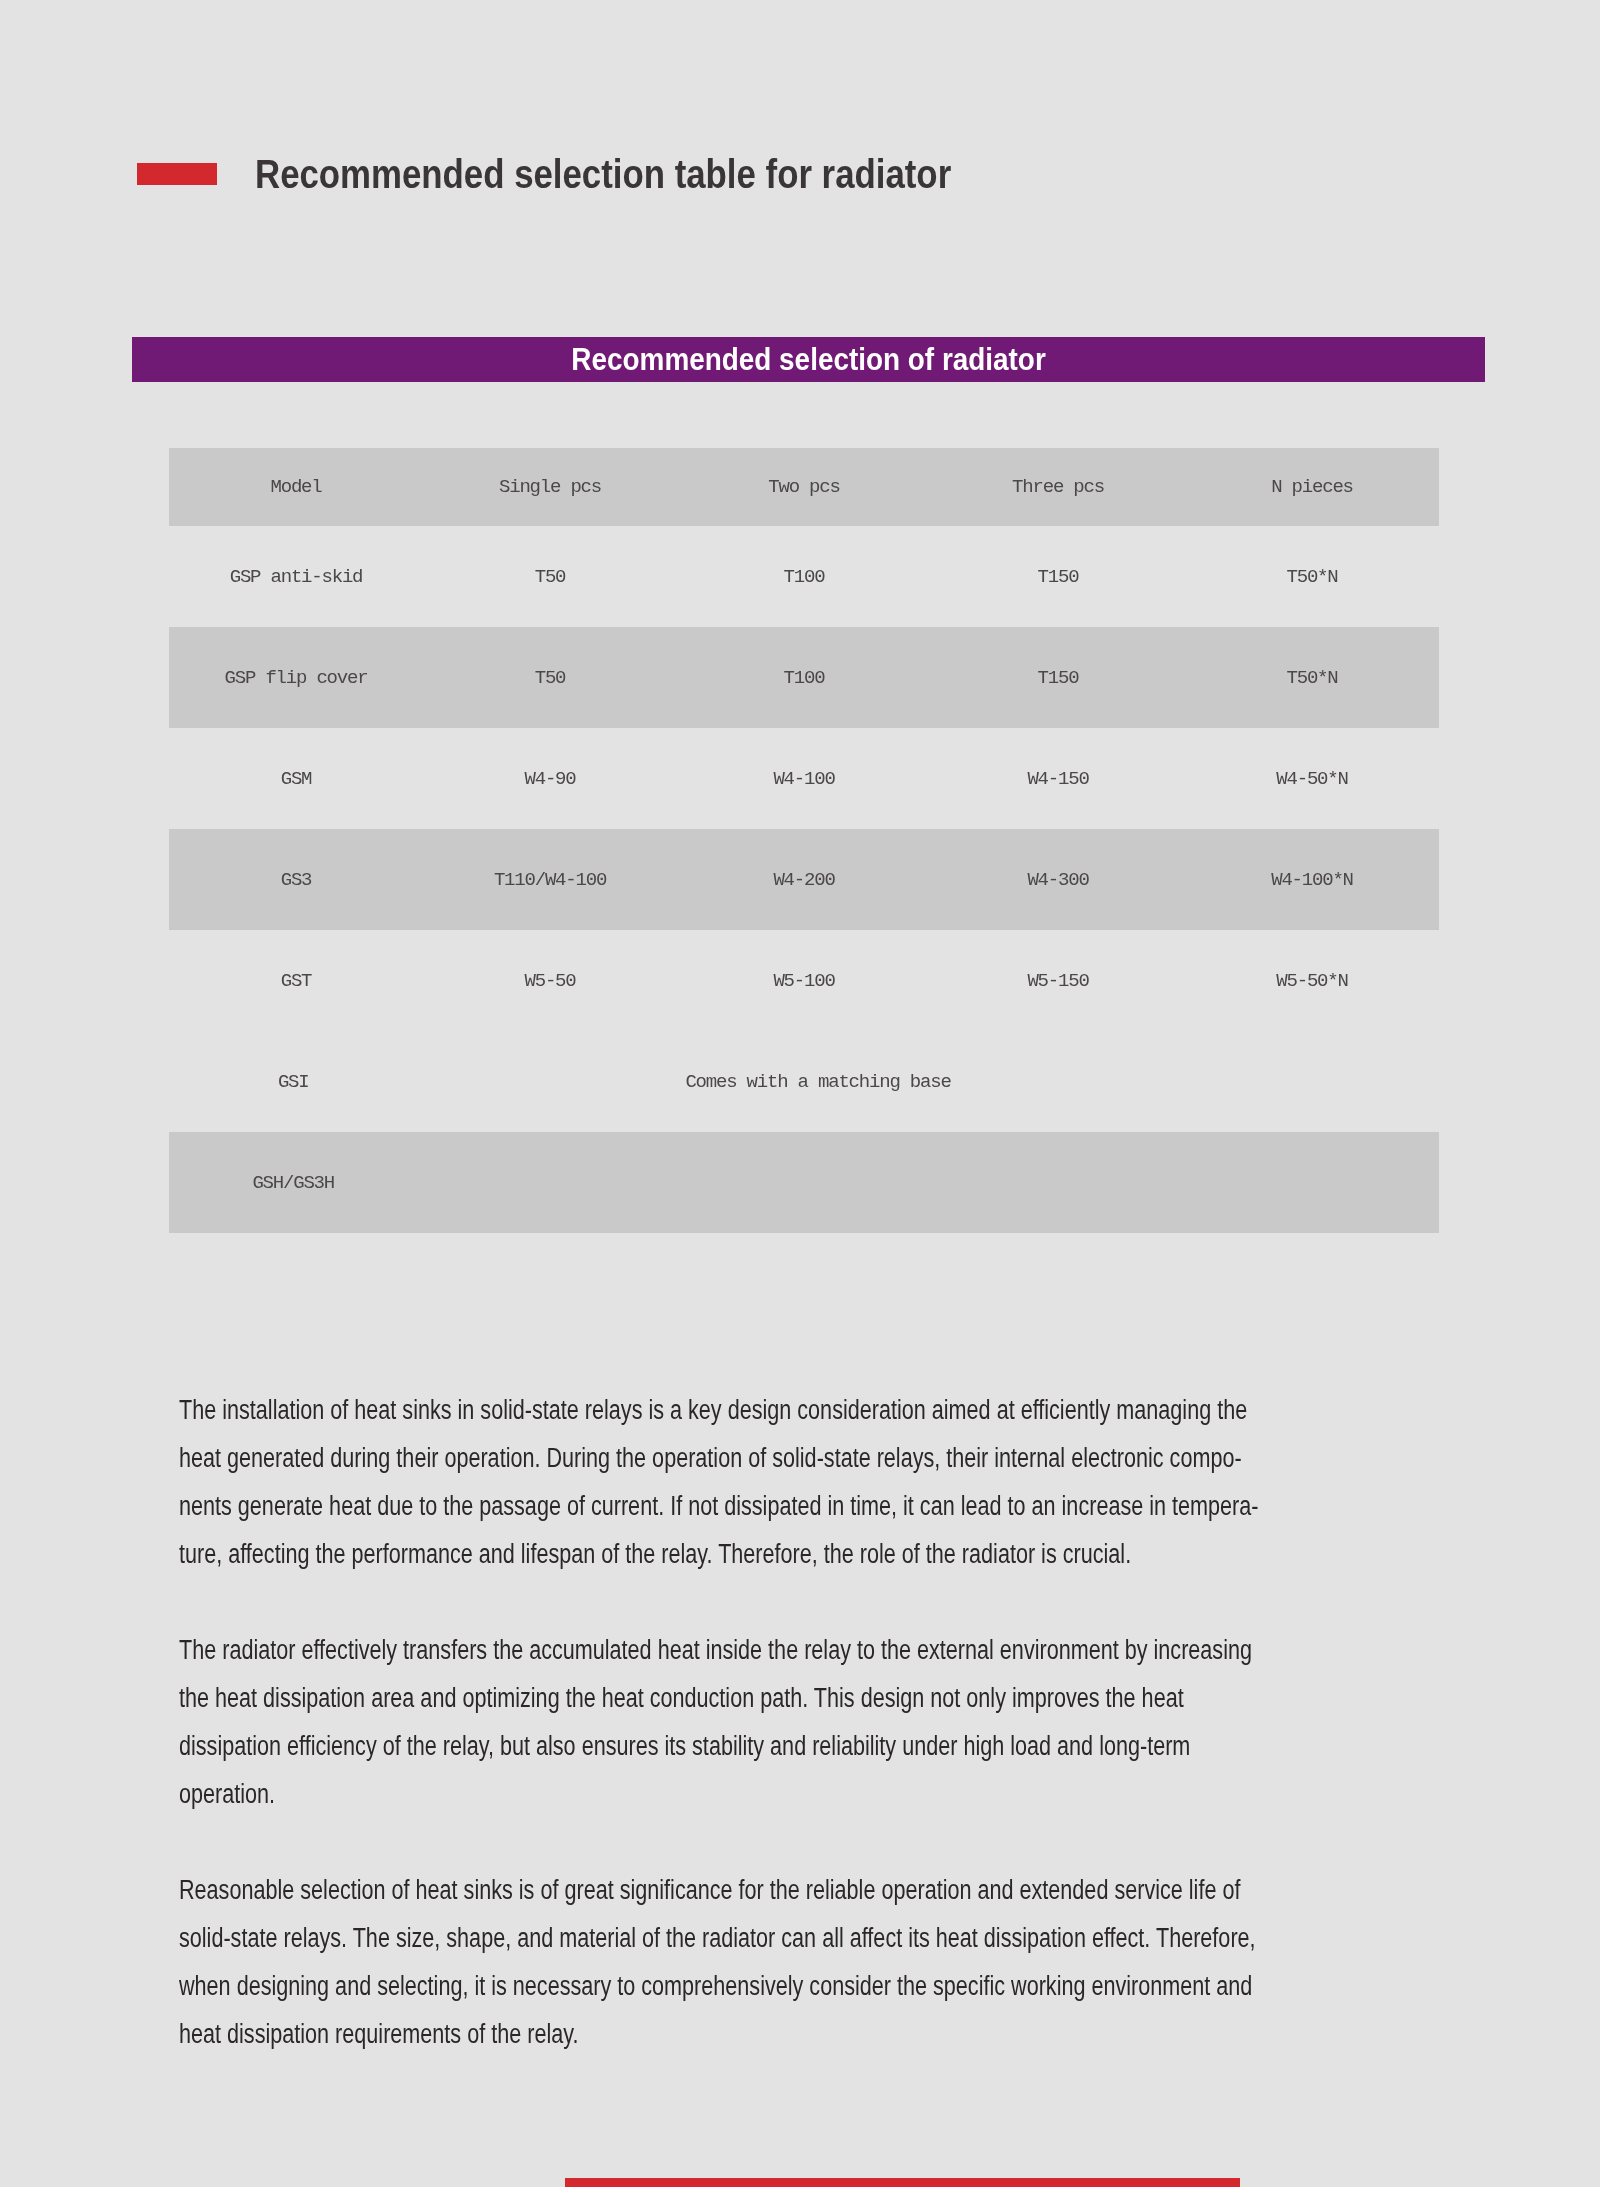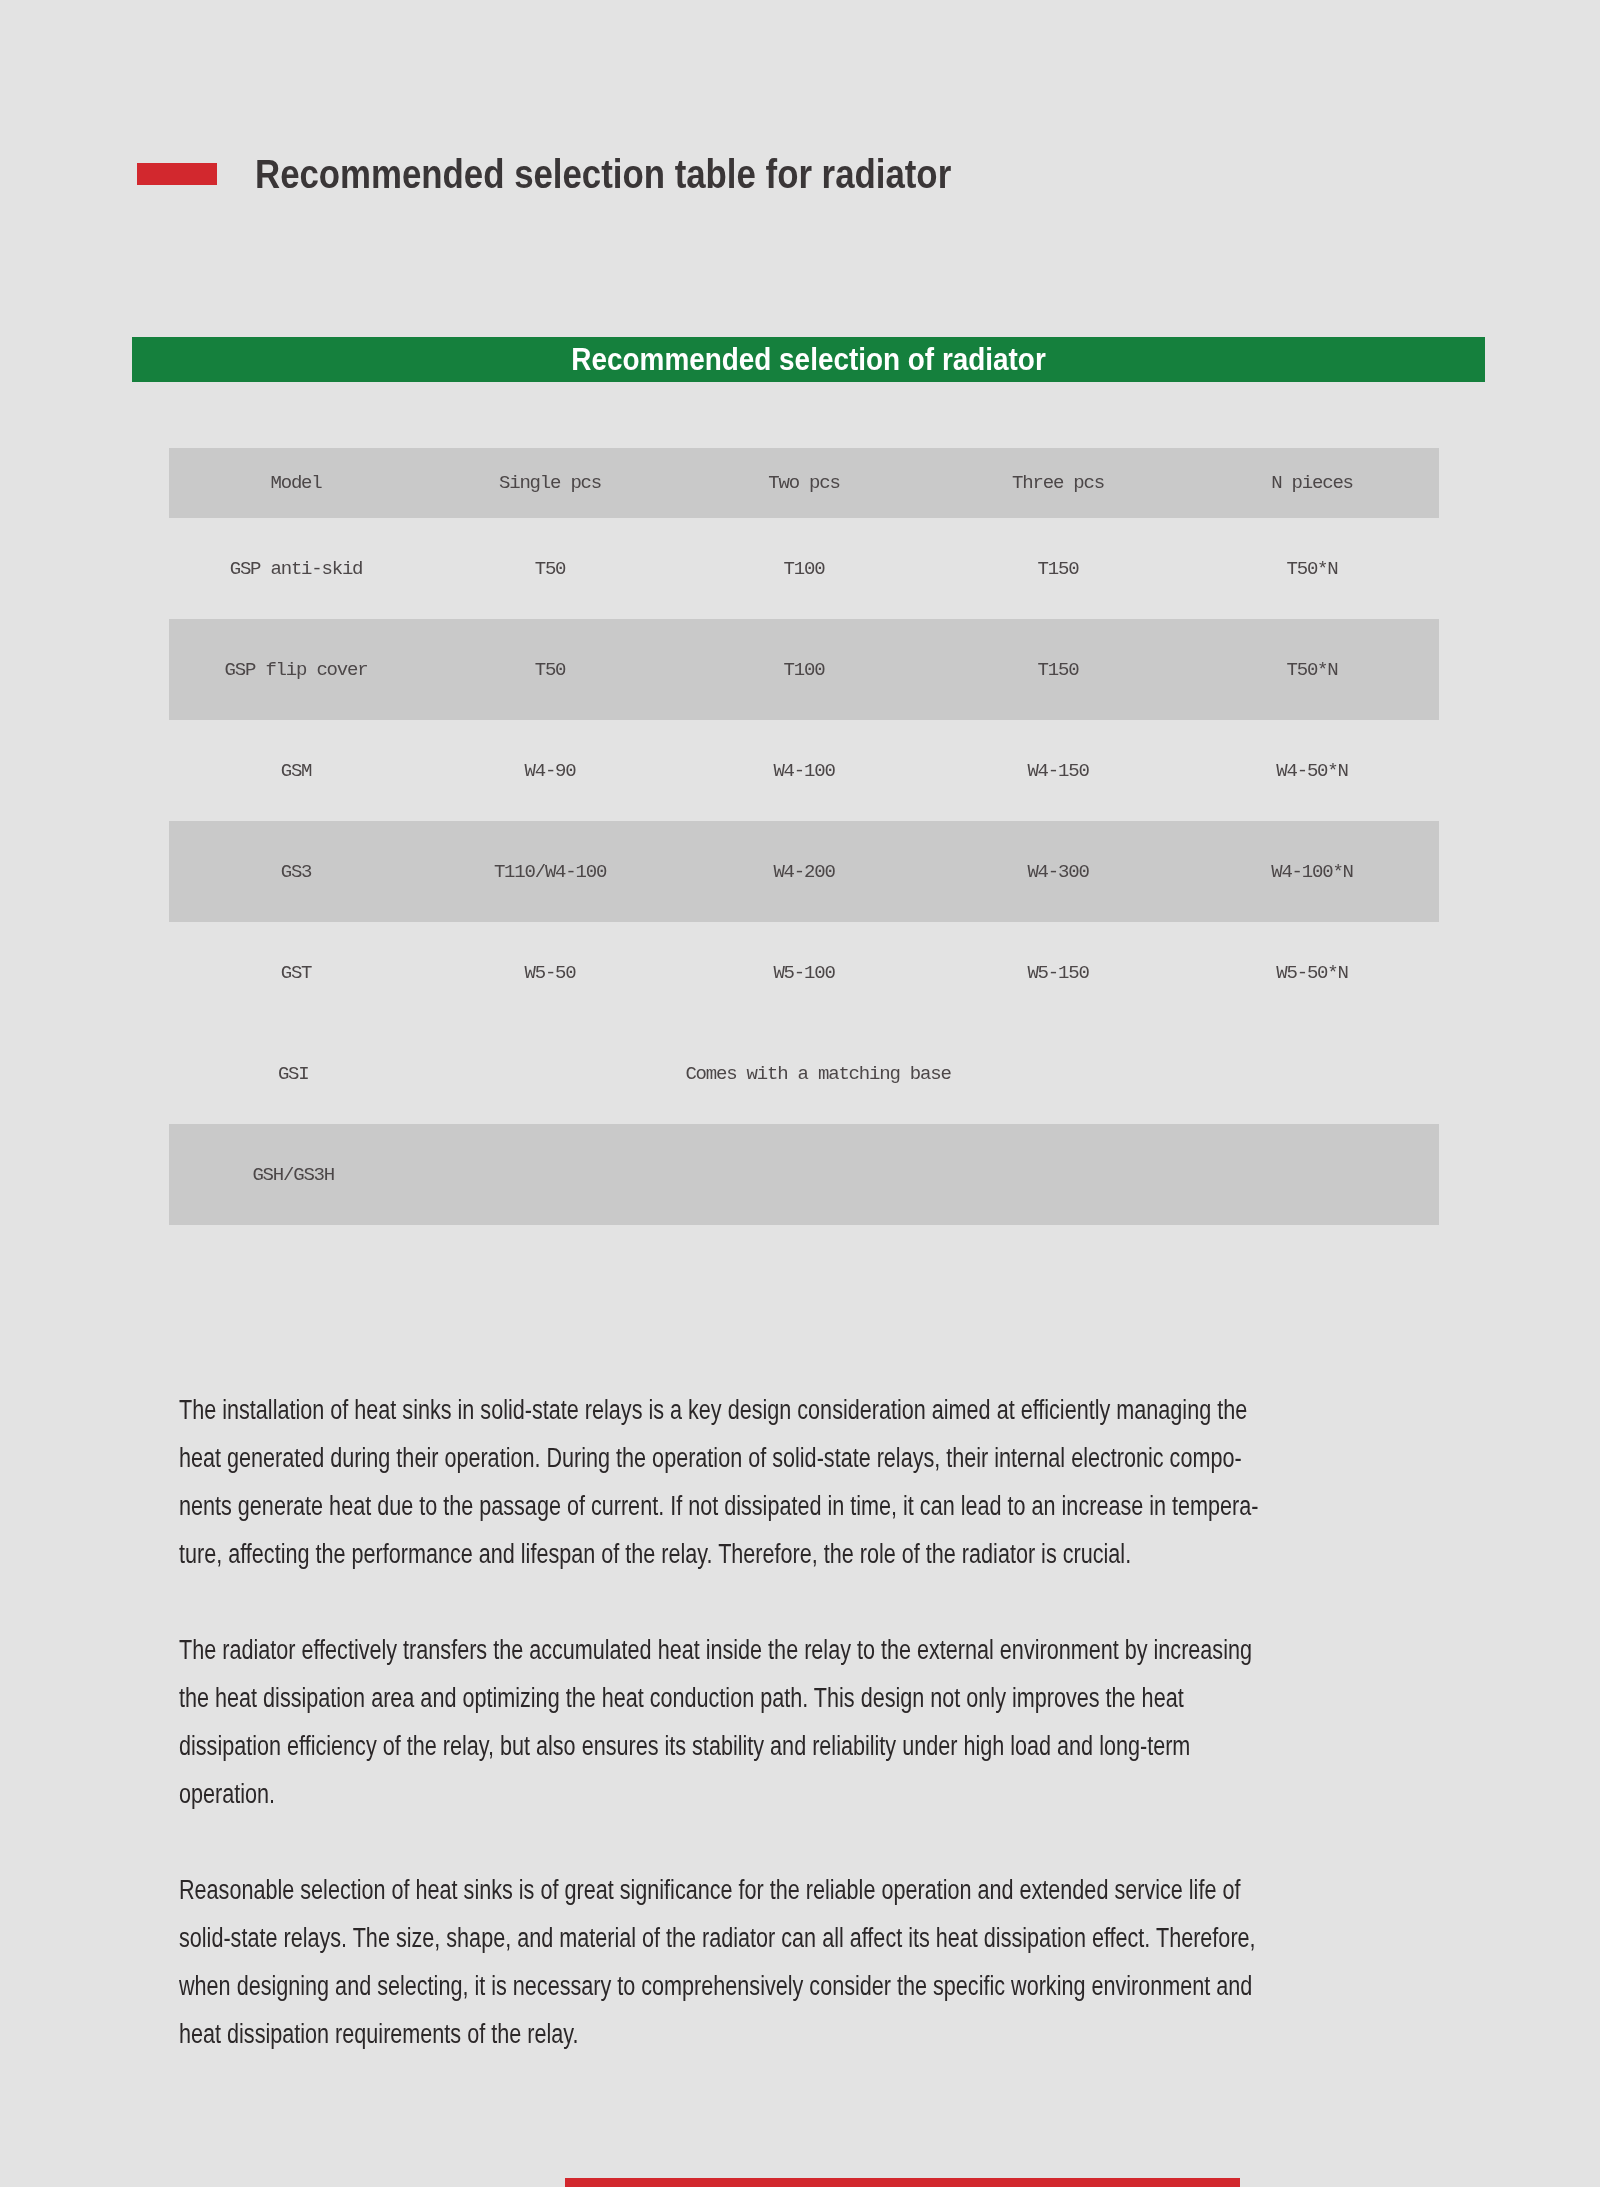--- a/index.html
+++ b/index.html
@@ -39,21 +39,21 @@
     white-space: nowrap;
   }
 
   
   .banner {
     position: absolute;
     left: 125px;
     top: 337px;
     width: 1353px;
     height: 45px;
-    background: #15803d;
+    background: #701a75;
     display: flex;
     align-items: center;
     justify-content: center;
   }
   .banner-text {
     color: #ffffff;
     font-size: 31px;
     font-weight: bold;
     transform: scaleX(0.9);
     white-space: nowrap;
@@ -69,21 +69,21 @@
     font-size: 19px;
     letter-spacing: -1.2px;
     color: #4c4748;
   }
   .t-row {
     display: grid;
     grid-template-columns: repeat(5, 1fr);
     align-items: center;
     height: 101px;
   }
-  .t-row.header { height: 70px; }
+  .t-row.header { height: 78px; }
   .t-row.shaded { background: #c9c9c9; }
   .t-cell { text-align: center; white-space: nowrap; }
   .t-row.note-row { grid-template-columns: 1fr 4fr; gap: 28px; }
   .t-cell.note {
     text-align: left;
     padding-left: 240px;
   }
 
   
   .body-copy {

